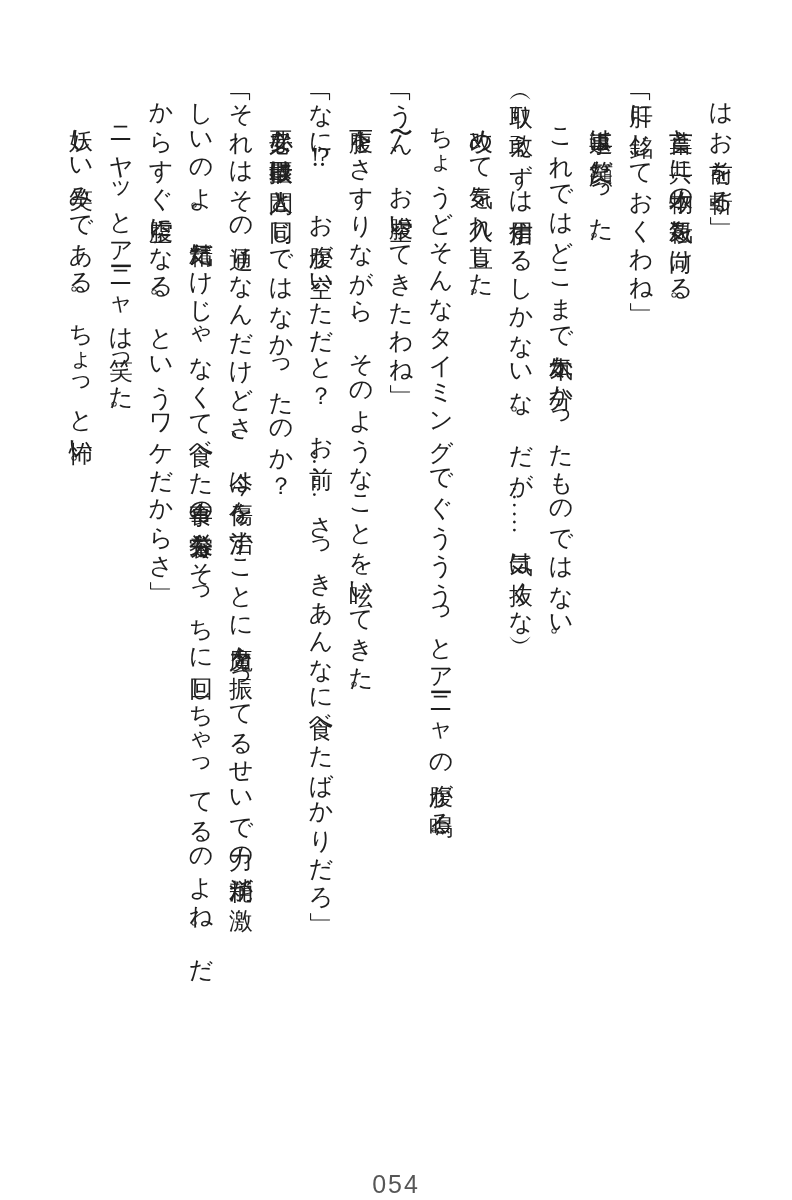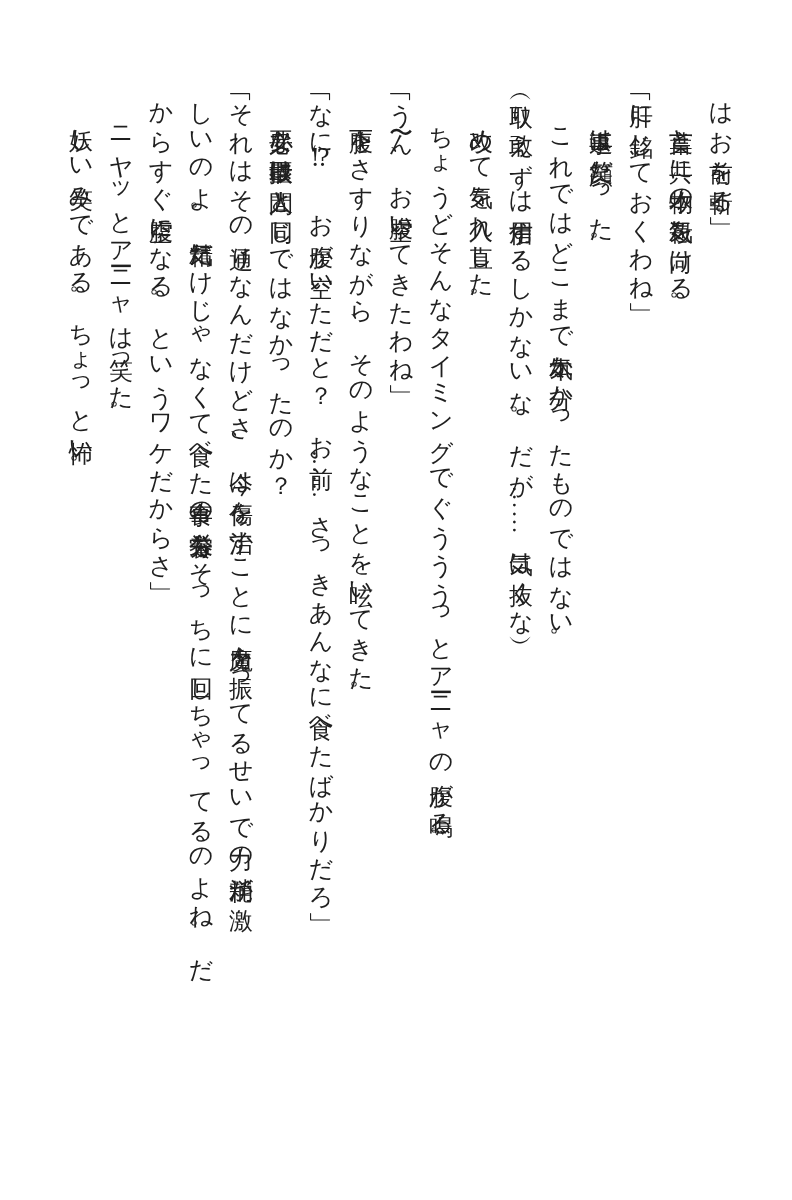--- a/index.html
+++ b/index.html
@@ -69,14 +69,17 @@
     <div class="tline">　下腹をさすりながら、そのようなことを呟いてきた。</div>
     <div class="tline">「なに⁉　お腹が空いただと？　お前……さっきあんなに食べたばかりだろ」</div>
     <div class="tline">　必要な摂取量は人間と同じではなかったのか？</div>
     <div class="tline">「それはその通りなんだけどさ、今は傷を治すことに魔力を振ってるせいで力の消耗が激</div>
     <div class="tline">しいのよ。精気だけじゃなくて食べた食事の栄養分もそっちに回しちゃってるのよね。だ</div>
     <div class="tline">からすぐ空腹になる。というワケだからさ」</div>
     <div class="tline">　ニヤッとアーニャは笑った。</div>
     <div class="tline">　妖しい笑みである。ちょっと怖い。</div>
   </main>
 
+  <footer class="page-footer">
+    <span class="page-number">054</span>
+  </footer>
 
 </div>
 
 </body></html>

